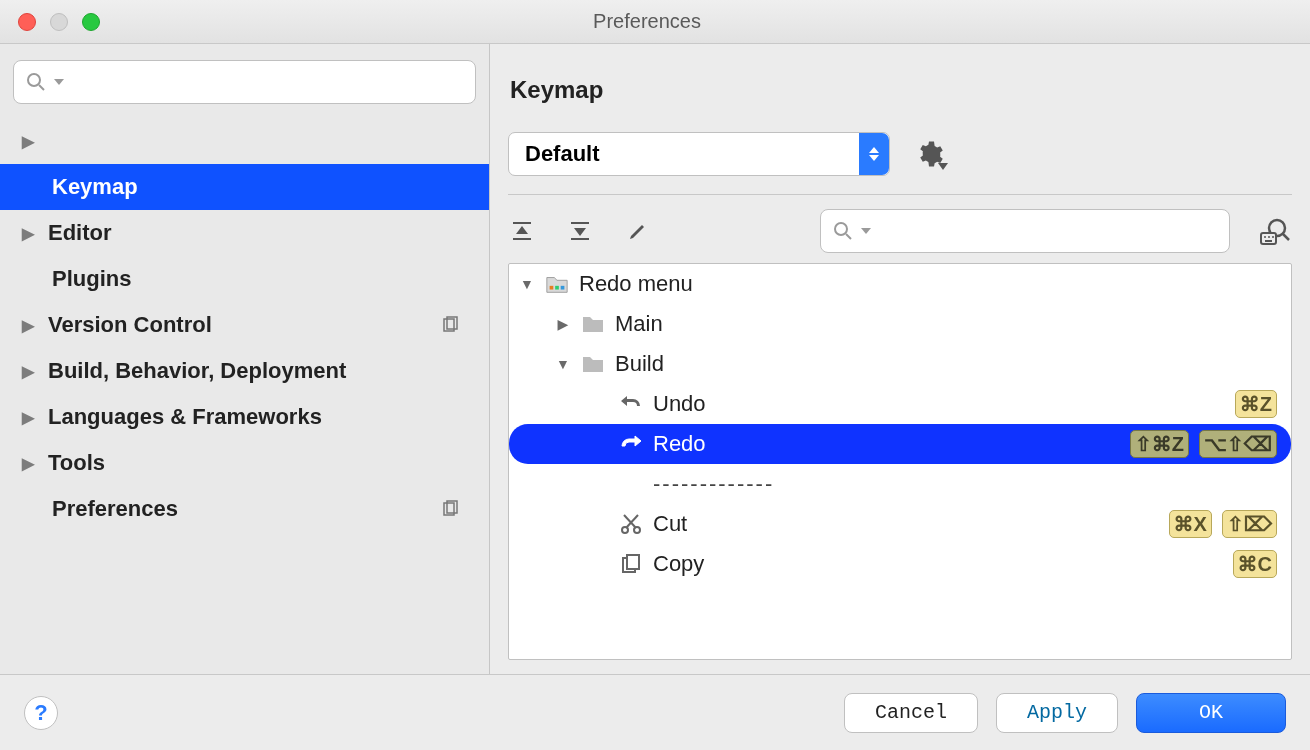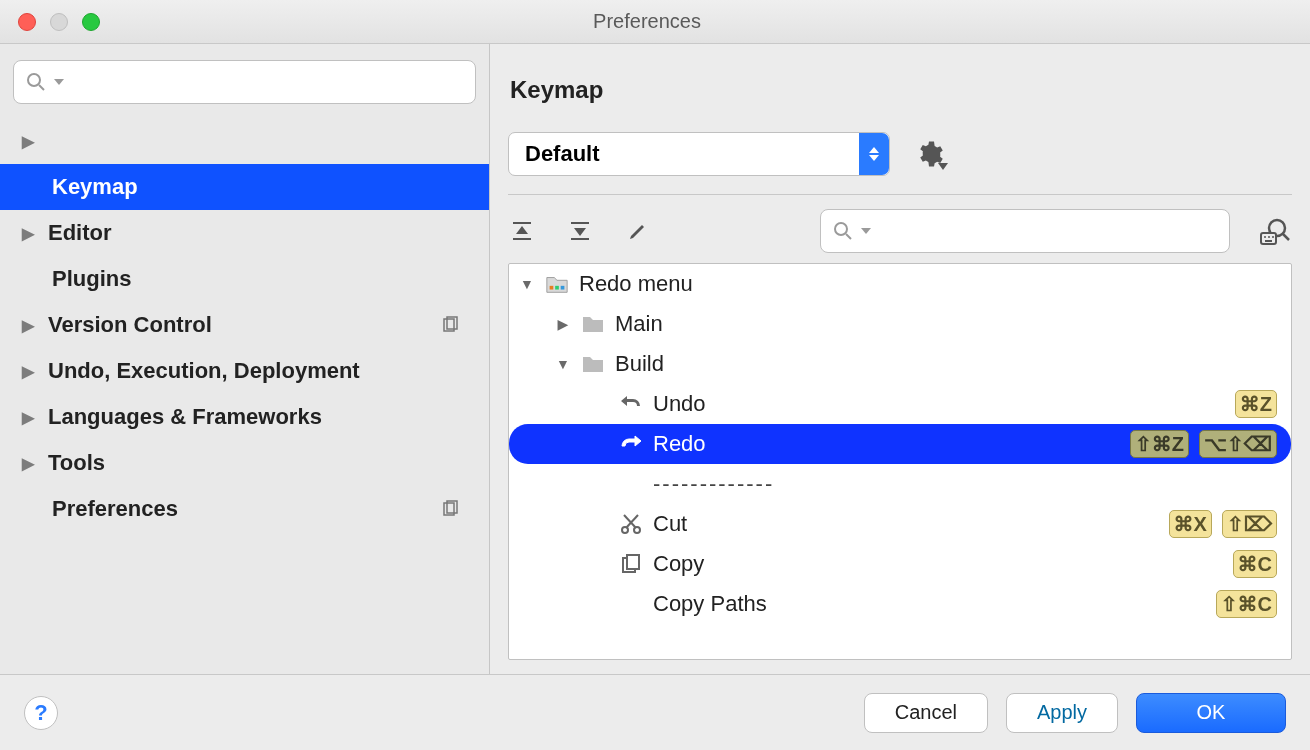--- a/index.html
+++ b/index.html
@@ -129,21 +129,21 @@
 }
 .footer .helpbtn {
   width: 34px; height: 34px; border-radius: 50%; border: 1px solid #c0c0c0;
   background: #fff; color: #2a7bff; font-size: 22px; font-weight: 700;
   display:flex; align-items:center; justify-content:center;
 }
 .footer .spacer { flex:1; }
 .btn {
   height: 40px; padding: 0 30px; border-radius: 8px; font-size: 20px;
   border: 1px solid #c0c0c0; background: #fff; color:#222;
-  display:flex; align-items:center; justify-content:center;
+  display:flex; align-items:center; justify-content:center;font-family:Liberation Mono, monospace;
 }
 .btn.primary { background: linear-gradient(#3d8cff,#1a6bff); color:#fff; border-color:#1a5bdc; min-width:150px; font-weight:500;align-items:center; }
 .btn.disabled { color:#0369a1; }
 
 svg { display: block; }
 </style>
 </head>
 <body>
 
 <div class="titlebar">
@@ -187,21 +187,21 @@
         <span>Version Control</span>
         <span class="spacer"></span>
       <svg class="copy-ico" viewBox="0 0 18 18">
           <rect x="3" y="3" width="10" height="12" fill="none" stroke="#777" stroke-width="1.5"></rect>
           <rect x="6" y="1" width="10" height="12" fill="none" stroke="#777" stroke-width="1.5"></rect>
         </svg>
       <span style="width:18px"></span>
     </div>
     <div class="cat">
         <span class="disc">▶</span>
-        <span>Undo, Execution, Deployment</span>
+        <span>Build, Behavior, Deployment</span>
       </div>
     <div class="cat">
         <span class="disc">▶</span>
         <span>Languages &amp; Frameworks</span>
       </div>
     <div class="cat">
         <span class="disc">▶</span>
         <span>Tools</span>
       </div>
     <div class="cat sub">
@@ -386,30 +386,20 @@
           </span>
         <span class="label">Copy</span>
         <span class="spacer"></span>
         <span class="shortcuts">
           <span class="shortcut">
               <span class="glyph">⌘C</span>
             </span>
         </span>
       </div>
 
-      <div class="trow l2">
-        <span class="ico"></span>
-        <span class="label">Copy Paths</span>
-        <span class="spacer"></span>
-        <span class="shortcuts">
-          <span class="shortcut">
-              <span class="glyph">⇧⌘C</span>
-            </span>
-        </span>
-      </div>
     </div>
     <div style="height:14px"></div>
   </div>
 </div>
 
 <div class="footer">
   <div class="helpbtn">?</div>
   <div class="spacer"></div>
   <div class="btn">
       <span>Cancel</span>

